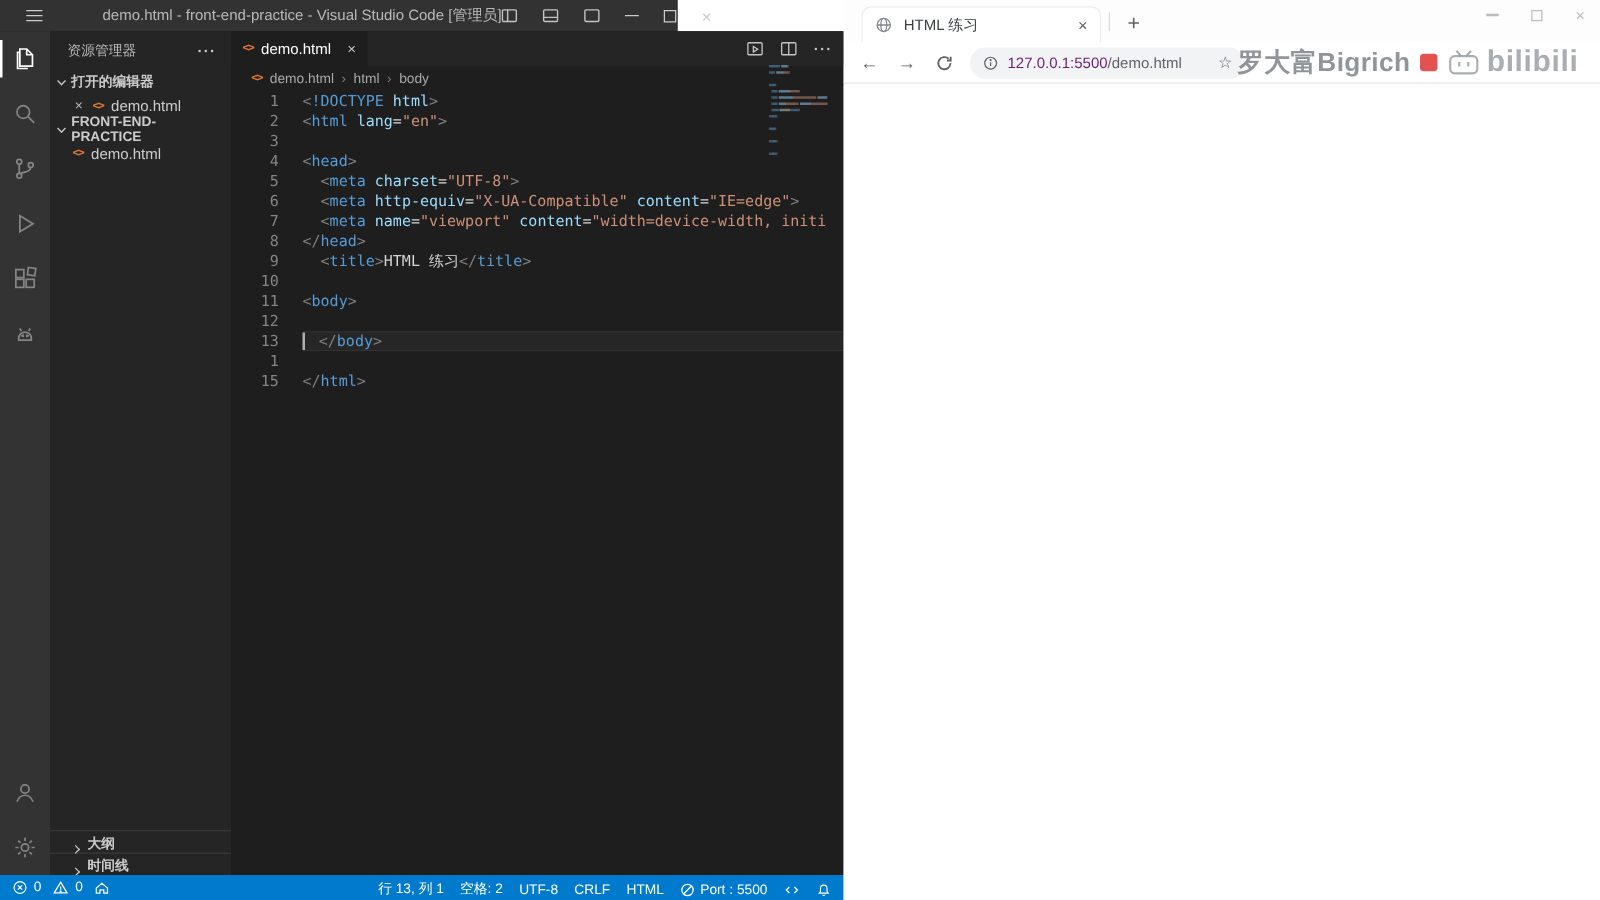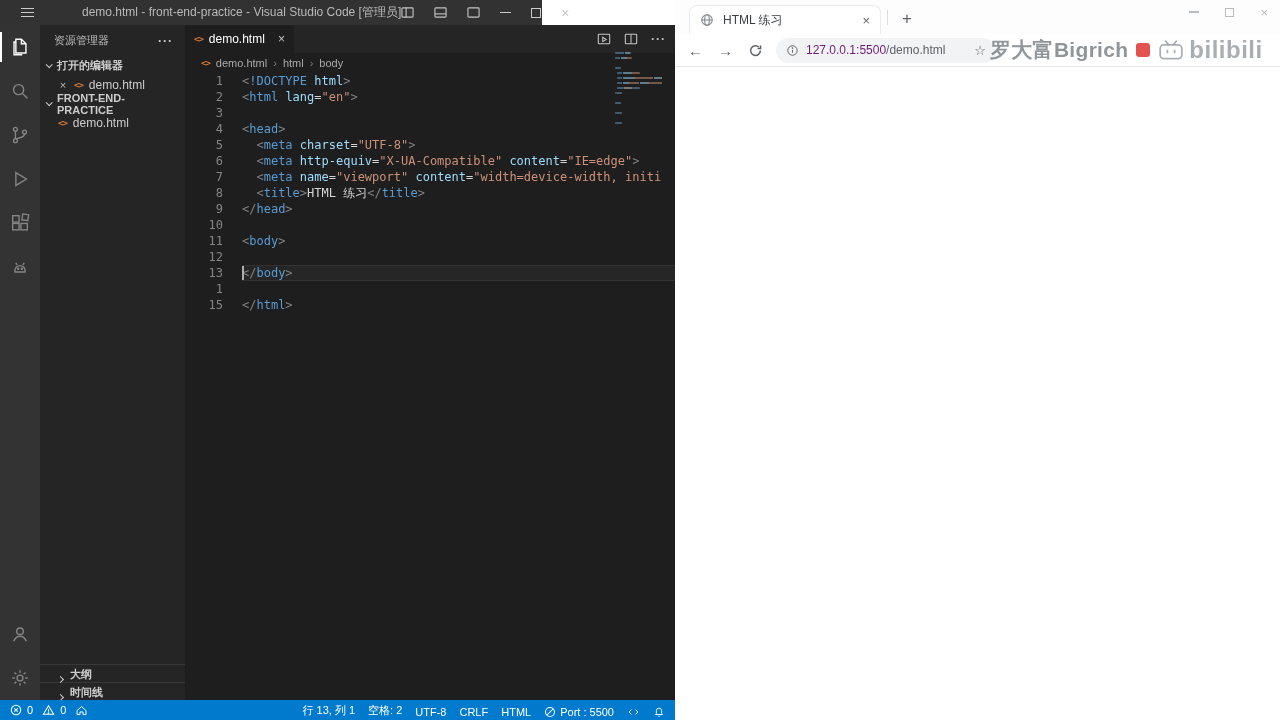--- a/index.html
+++ b/index.html
@@ -52,21 +52,21 @@
   .tab-actions svg { stroke:currentColor; fill:none; stroke-width:1.2; }
   .more-h { font-weight:700; letter-spacing:1px; font-size:12px; }
   .breadcrumb { height:20px; display:flex; align-items:center; gap:6px; padding-left:16px; color:#a9a9a9; font-size:11px; }
   .bc-sep { color:#7f7f7f; }
 
   .code-wrap { position:absolute; top:48px; left:0; right:0; bottom:0; font-family:"DejaVu Sans Mono",monospace; font-size:12px; line-height:16px; display:flex; overflow:hidden; }
   .gutter { width:38px; flex:none; text-align:right; color:#858585; }
   .gutter .ln { height:16px; }
   .code-lines { flex:1; min-width:0; padding-left:19px; overflow:hidden; }
   .code-row { height:16px; white-space:pre; position:relative; color:#d4d4d4; }
-  .code-row.active { background:rgba(255,255,255,0.04); box-shadow:inset 0 1px 0 rgba(255,255,255,0.06), inset 0 -1px 0 rgba(255,255,255,0.06); }
+  .code-row.active { background:rgba(255,255,255,0.04); box-shadow:inset 0 1px 0 rgba(255,255,255,0.06), inset 0 -1px 0 rgba(255,255,255,0.06);padding-left:13px; }
   .caret { position:absolute; left:0; top:1px; height:14px; width:1.5px; background:#aeafad; }
   .tk-p { color:#808080; } .tk-t { color:#569cd6; } .tk-a { color:#9cdcfe; }
   .tk-o { color:#d4d4d4; } .tk-s { color:#ce9178; } .tk-d,.tk-x { color:#d4d4d4; }
 
   .minimap { position:absolute; top:27px; right:13px; width:47px; overflow:hidden; }
   .mini-row { height:2px; margin-bottom:3px; font-size:0; white-space:nowrap; }
   .mini-seg { display:inline-block; height:2px; background:currentColor; opacity:0.5; }
   .mini-seg.blank { background:transparent; }
 
   .statusbar { position:absolute; left:0; bottom:0; width:675px; height:20px; background:#007acc; color:#ffffff; display:flex; align-items:center; font-size:11px; padding:0 10px; gap:5px; }
@@ -277,22 +277,22 @@
             <div class="ln">15</div>
           </div>
         <div class="code-lines">
             <div class="code-row"><span class="tk-p">&lt;</span><span class="tk-t">!DOCTYPE</span><span class="tk-d"> </span><span class="tk-a">html</span><span class="tk-p">&gt;</span></div>
             <div class="code-row"><span class="tk-p">&lt;</span><span class="tk-t">html</span><span class="tk-d"> </span><span class="tk-a">lang</span><span class="tk-o">=</span><span class="tk-s">"en"</span><span class="tk-p">&gt;</span></div>
             <div class="code-row"></div>
             <div class="code-row"><span class="tk-p">&lt;</span><span class="tk-t">head</span><span class="tk-p">&gt;</span></div>
             <div class="code-row"><span class="tk-d">  </span><span class="tk-p">&lt;</span><span class="tk-t">meta</span><span class="tk-d"> </span><span class="tk-a">charset</span><span class="tk-o">=</span><span class="tk-s">"UTF-8"</span><span class="tk-p">&gt;</span></div>
             <div class="code-row"><span class="tk-d">  </span><span class="tk-p">&lt;</span><span class="tk-t">meta</span><span class="tk-d"> </span><span class="tk-a">http-equiv</span><span class="tk-o">=</span><span class="tk-s">"X-UA-Compatible"</span><span class="tk-d"> </span><span class="tk-a">content</span><span class="tk-o">=</span><span class="tk-s">"IE=edge"</span><span class="tk-p">&gt;</span></div>
             <div class="code-row"><span class="tk-d">  </span><span class="tk-p">&lt;</span><span class="tk-t">meta</span><span class="tk-d"> </span><span class="tk-a">name</span><span class="tk-o">=</span><span class="tk-s">"viewport"</span><span class="tk-d"> </span><span class="tk-a">content</span><span class="tk-o">=</span><span class="tk-s">"width=device-width, initi</span></div>
+            <div class="code-row"><span class="tk-p">&lt;/</span><span class="tk-t">head</span><span class="tk-p">&gt;</span></div>
             <div class="code-row"><span class="tk-d">  </span><span class="tk-p">&lt;</span><span class="tk-t">title</span><span class="tk-p">&gt;</span><span class="tk-x">HTML 练习</span><span class="tk-p">&lt;/</span><span class="tk-t">title</span><span class="tk-p">&gt;</span></div>
-            <div class="code-row"><span class="tk-p">&lt;/</span><span class="tk-t">head</span><span class="tk-p">&gt;</span></div>
             <div class="code-row"></div>
             <div class="code-row"><span class="tk-p">&lt;</span><span class="tk-t">body</span><span class="tk-p">&gt;</span></div>
             <div class="code-row"></div>
             <div class="code-row active"><span class="tk-p">&lt;/</span><span class="tk-t">body</span><span class="tk-p">&gt;</span><span class="caret"></span></div>
             <div class="code-row"></div>
             <div class="code-row"><span class="tk-p">&lt;/</span><span class="tk-t">html</span><span class="tk-p">&gt;</span></div>
           </div>
       </div>
       <div class="minimap">
           <div class="mini-row"><span class="mini-seg tk-p" style="width: 1.05px;"></span><span class="mini-seg tk-t" style="width: 8.4px;"></span><span class="mini-seg tk-d blank" style="width: 1.05px;"></span><span class="mini-seg tk-a" style="width: 4.2px;"></span><span class="mini-seg tk-p" style="width: 1.05px;"></span></div>

